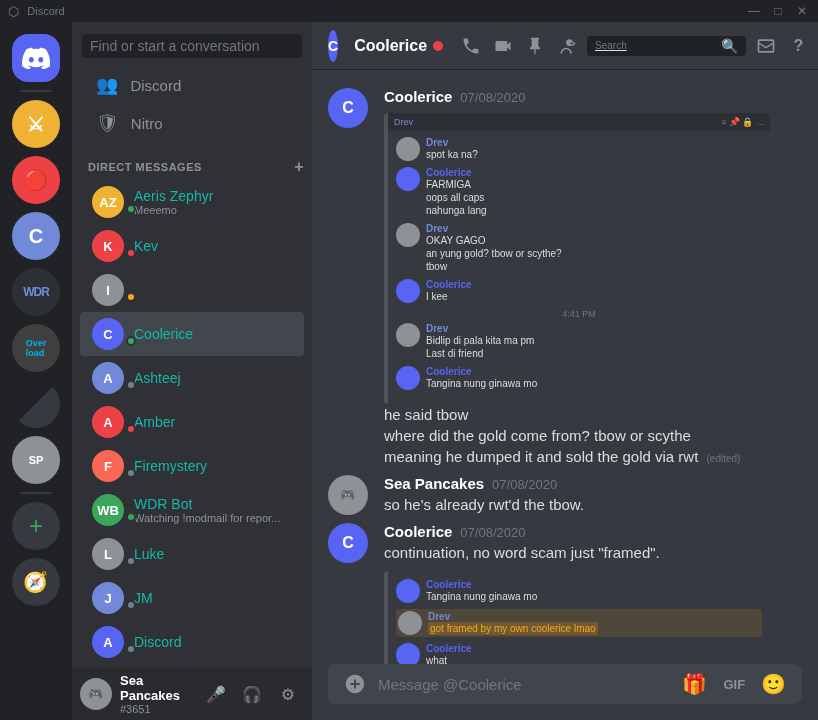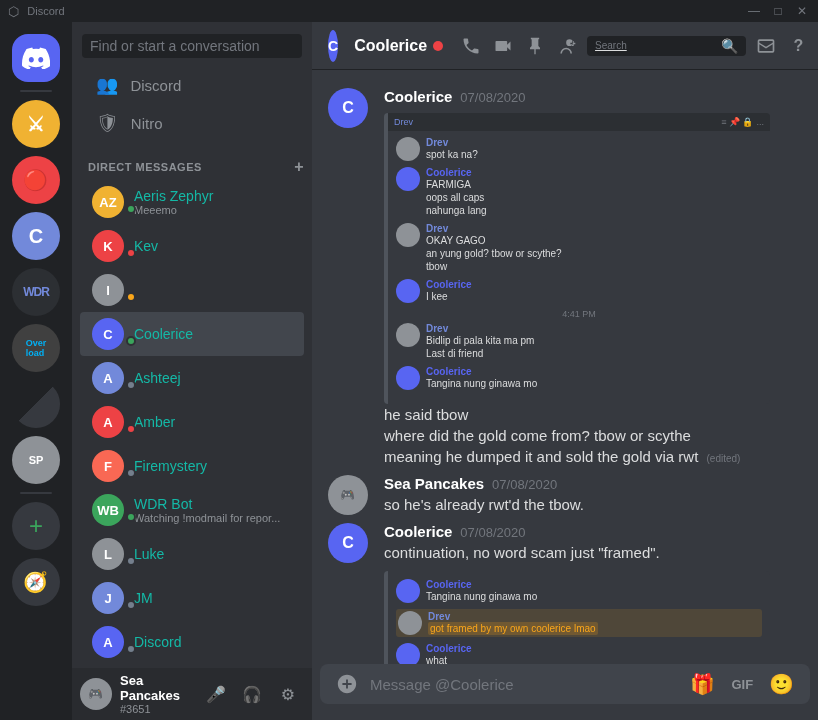--- a/index.html
+++ b/index.html
@@ -377,21 +377,21 @@
       background: #5865f2;
       flex-shrink: 0;
     }
     .embed-msg-content { flex: 1; }
     .embed-name { font-size: 10px; font-weight: 600; color: #7289da; }
     .embed-text { font-size: 10px; color: #dcddde; line-height: 1.3; }
     .embed-highlight { background: #faa61a33; padding: 1px 2px; border-radius: 2px; color: #faa61a; }
 
     
     #message-input-area {
-      padding: 0 8px 16px;
+      padding: 0 16px 16px;
       flex-shrink: 0;
     }
     #message-input-wrapper {
       background: #40444b;
       border-radius: 8px;
       display: flex;
       align-items: center;
       padding: 0 12px;
       gap: 8px;
     }

